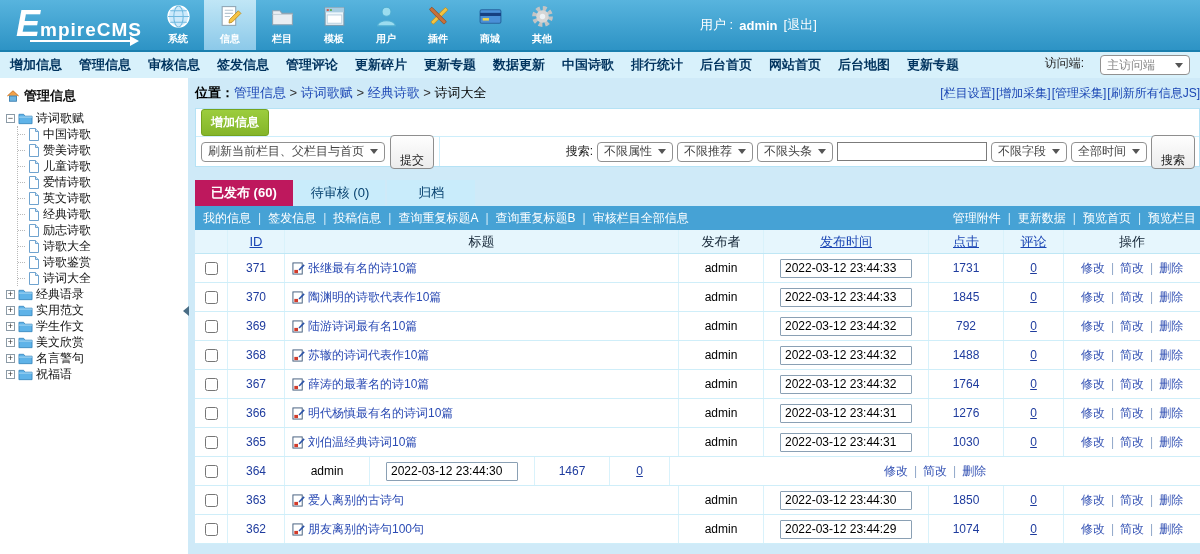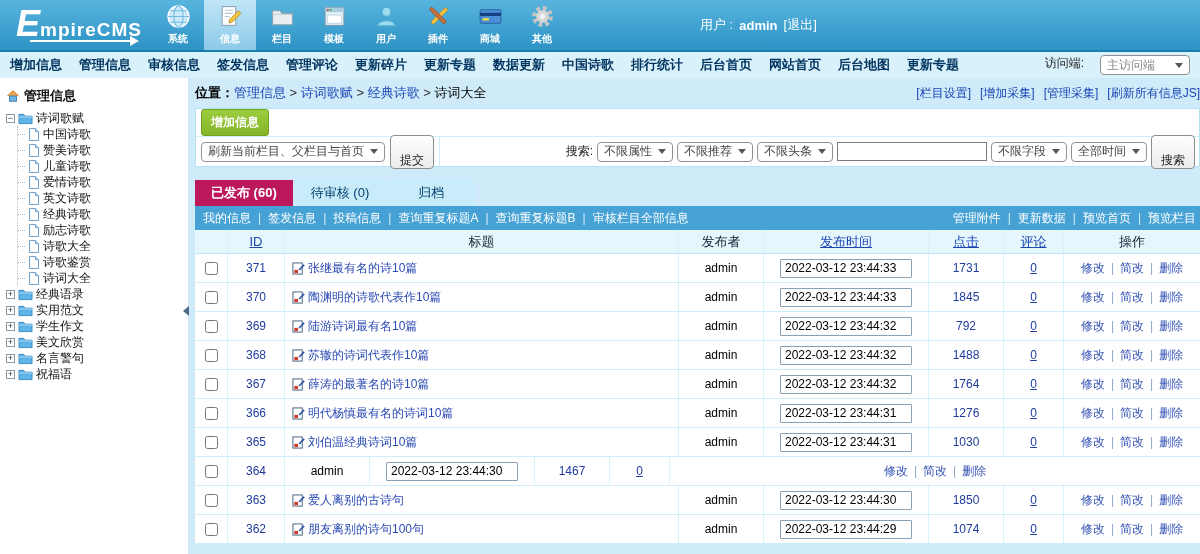--- a/index.html
+++ b/index.html
@@ -50,21 +50,21 @@
     border-top:5px solid transparent;border-bottom:5px solid transparent;border-right:6px solid #4a6d85}
 
   
   .main{position:absolute;left:195px;top:78px;width:1005px;height:476px}
   .crumb-row{height:26px;display:flex;align-items:center;font-size:13px;padding-top:4px}
   .crumb-label{font-weight:bold;color:#000}
   .crumb-links{display:flex;align-items:center}
   .crumb-link{color:#1b46b4;cursor:pointer}
   .crumb-link::after{content:" > ";color:#333;white-space:pre}
   .crumb-current{color:#000}
-  .crumb-actions{margin-left:auto;display:flex;gap:9px;font-size:12px}
+  .crumb-actions{margin-left:auto;display:flex;gap:1px;font-size:12px}
   .crumb-action{color:#1b46b4;cursor:pointer;white-space:nowrap}
 
   .panel{margin-top:4px;background:#fff;border:1px solid #b5e2f5}
   .panel-row1{height:28px;border-bottom:1px solid #cdeefb;display:flex;align-items:center;padding-left:5px}
   .btn-green{background:linear-gradient(#9ccd3d,#84b52a);border:1px solid #74a31f;color:#fff;
     font-size:12px;font-weight:bold;padding:4px 9px;border-radius:3px;cursor:pointer}
   .panel-row2{height:29px;display:flex;align-items:center;padding:0 4px 0 5px}
   .panel-left{display:flex;align-items:center;gap:5px;width:238px}
   .panel-div{width:1px;height:29px;background:#cdeefb;margin-right:6px}
   .btn{background:linear-gradient(#fefefe,#ececec);border:1px solid #8e8e8e;border-radius:4px;

